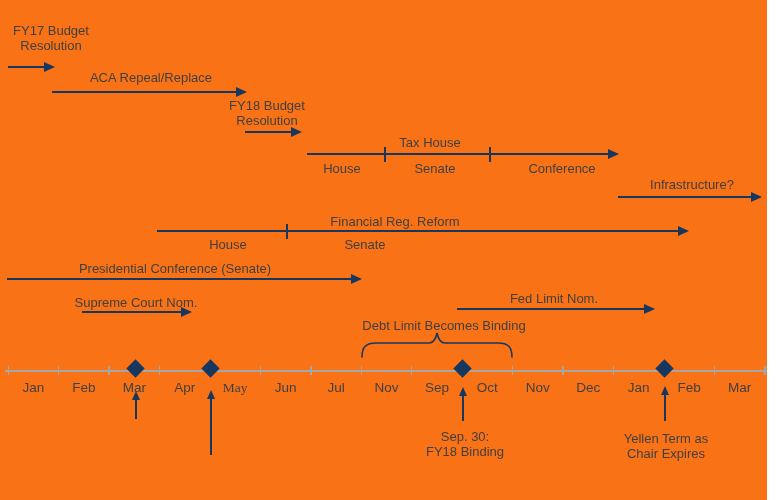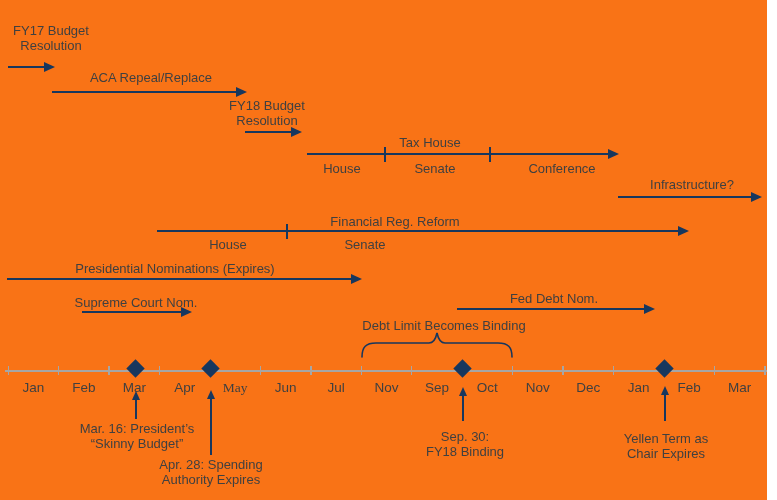--- a/index.html
+++ b/index.html
@@ -75,27 +75,27 @@
     <div class="abs lbl" style="left: 395px; top: 214px;">
       <div>Financial Reg. Reform</div>
     </div>
     <div class="abs lbl" style="left: 228px; top: 237px;">
       <div>House</div>
     </div>
     <div class="abs lbl" style="left: 365px; top: 237px;">
       <div>Senate</div>
     </div>
     <div class="abs lbl" style="left: 175px; top: 261px;">
-      <div>Presidential Nominations (Expires)</div>
+      <div>Presidential Conference (Senate)</div>
     </div>
     <div class="abs lbl" style="left: 136px; top: 295px;">
       <div>Supreme Court Nom.</div>
     </div>
     <div class="abs lbl" style="left: 554px; top: 291px;">
-      <div>Fed Debt Nom.</div>
+      <div>Fed Limit Nom.</div>
     </div>
     <div class="abs lbl" style="left: 444px; top: 318px;">
       <div>Debt Limit Becomes Binding</div>
     </div>
     <div class="abs axis-line" style="left: 5px; top: 370px; width: 767px;"></div>
     <div class="abs axis-tick" style="left: 7.55px; top: 366.3px;"></div>
     <div class="abs axis-tick" style="left: 57.98px; top: 366.3px;"></div>
     <div class="abs axis-tick" style="left: 108.41px; top: 366.3px;"></div>
     <div class="abs axis-tick" style="left: 158.84px; top: 366.3px;"></div>
     <div class="abs axis-tick" style="left: 209.27px; top: 366.3px;"></div>
@@ -122,30 +122,22 @@
     <div class="abs month" style="left: 487.385px; top: 380px;">Oct</div>
     <div class="abs month" style="left: 537.815px; top: 380px;">Nov</div>
     <div class="abs month" style="left: 588.245px; top: 380px;">Dec</div>
     <div class="abs month" style="left: 638.675px; top: 380px;">Jan</div>
     <div class="abs month" style="left: 689.105px; top: 380px;">Feb</div>
     <div class="abs month" style="left: 739.535px; top: 380px;">Mar</div>
     <div class="abs diamond" style="left: 128.5px; top: 361.5px;"></div>
     <div class="abs diamond" style="left: 203.5px; top: 361.5px;"></div>
     <div class="abs diamond" style="left: 455.5px; top: 361.5px;"></div>
     <div class="abs diamond" style="left: 657.5px; top: 361.5px;"></div>
-    <div class="abs lbl" style="left: 137px; top: 421px;">
-      <div>Mar. 16: President’s</div>
-      <div>“Skinny Budget”</div>
-    </div>
     <div class="abs vhead" style="left: 131.5px; top: 391px;"></div>
     <div class="abs vbar" style="left: 135px; top: 399px; height: 20px;"></div>
-    <div class="abs lbl" style="left: 211px; top: 457px;">
-      <div>Apr. 28: Spending</div>
-      <div>Authority Expires</div>
-    </div>
     <div class="abs vhead" style="left: 206.5px; top: 390px;"></div>
     <div class="abs vbar" style="left: 210px; top: 398px; height: 57px;"></div>
     <div class="abs lbl" style="left: 465px; top: 429px;">
       <div>Sep. 30:</div>
       <div>FY18 Binding</div>
     </div>
     <div class="abs vhead" style="left: 458.5px; top: 387px;"></div>
     <div class="abs vbar" style="left: 462px; top: 395px; height: 26px;"></div>
     <div class="abs lbl" style="left: 666px; top: 431px;">
       <div>Yellen Term as</div>

